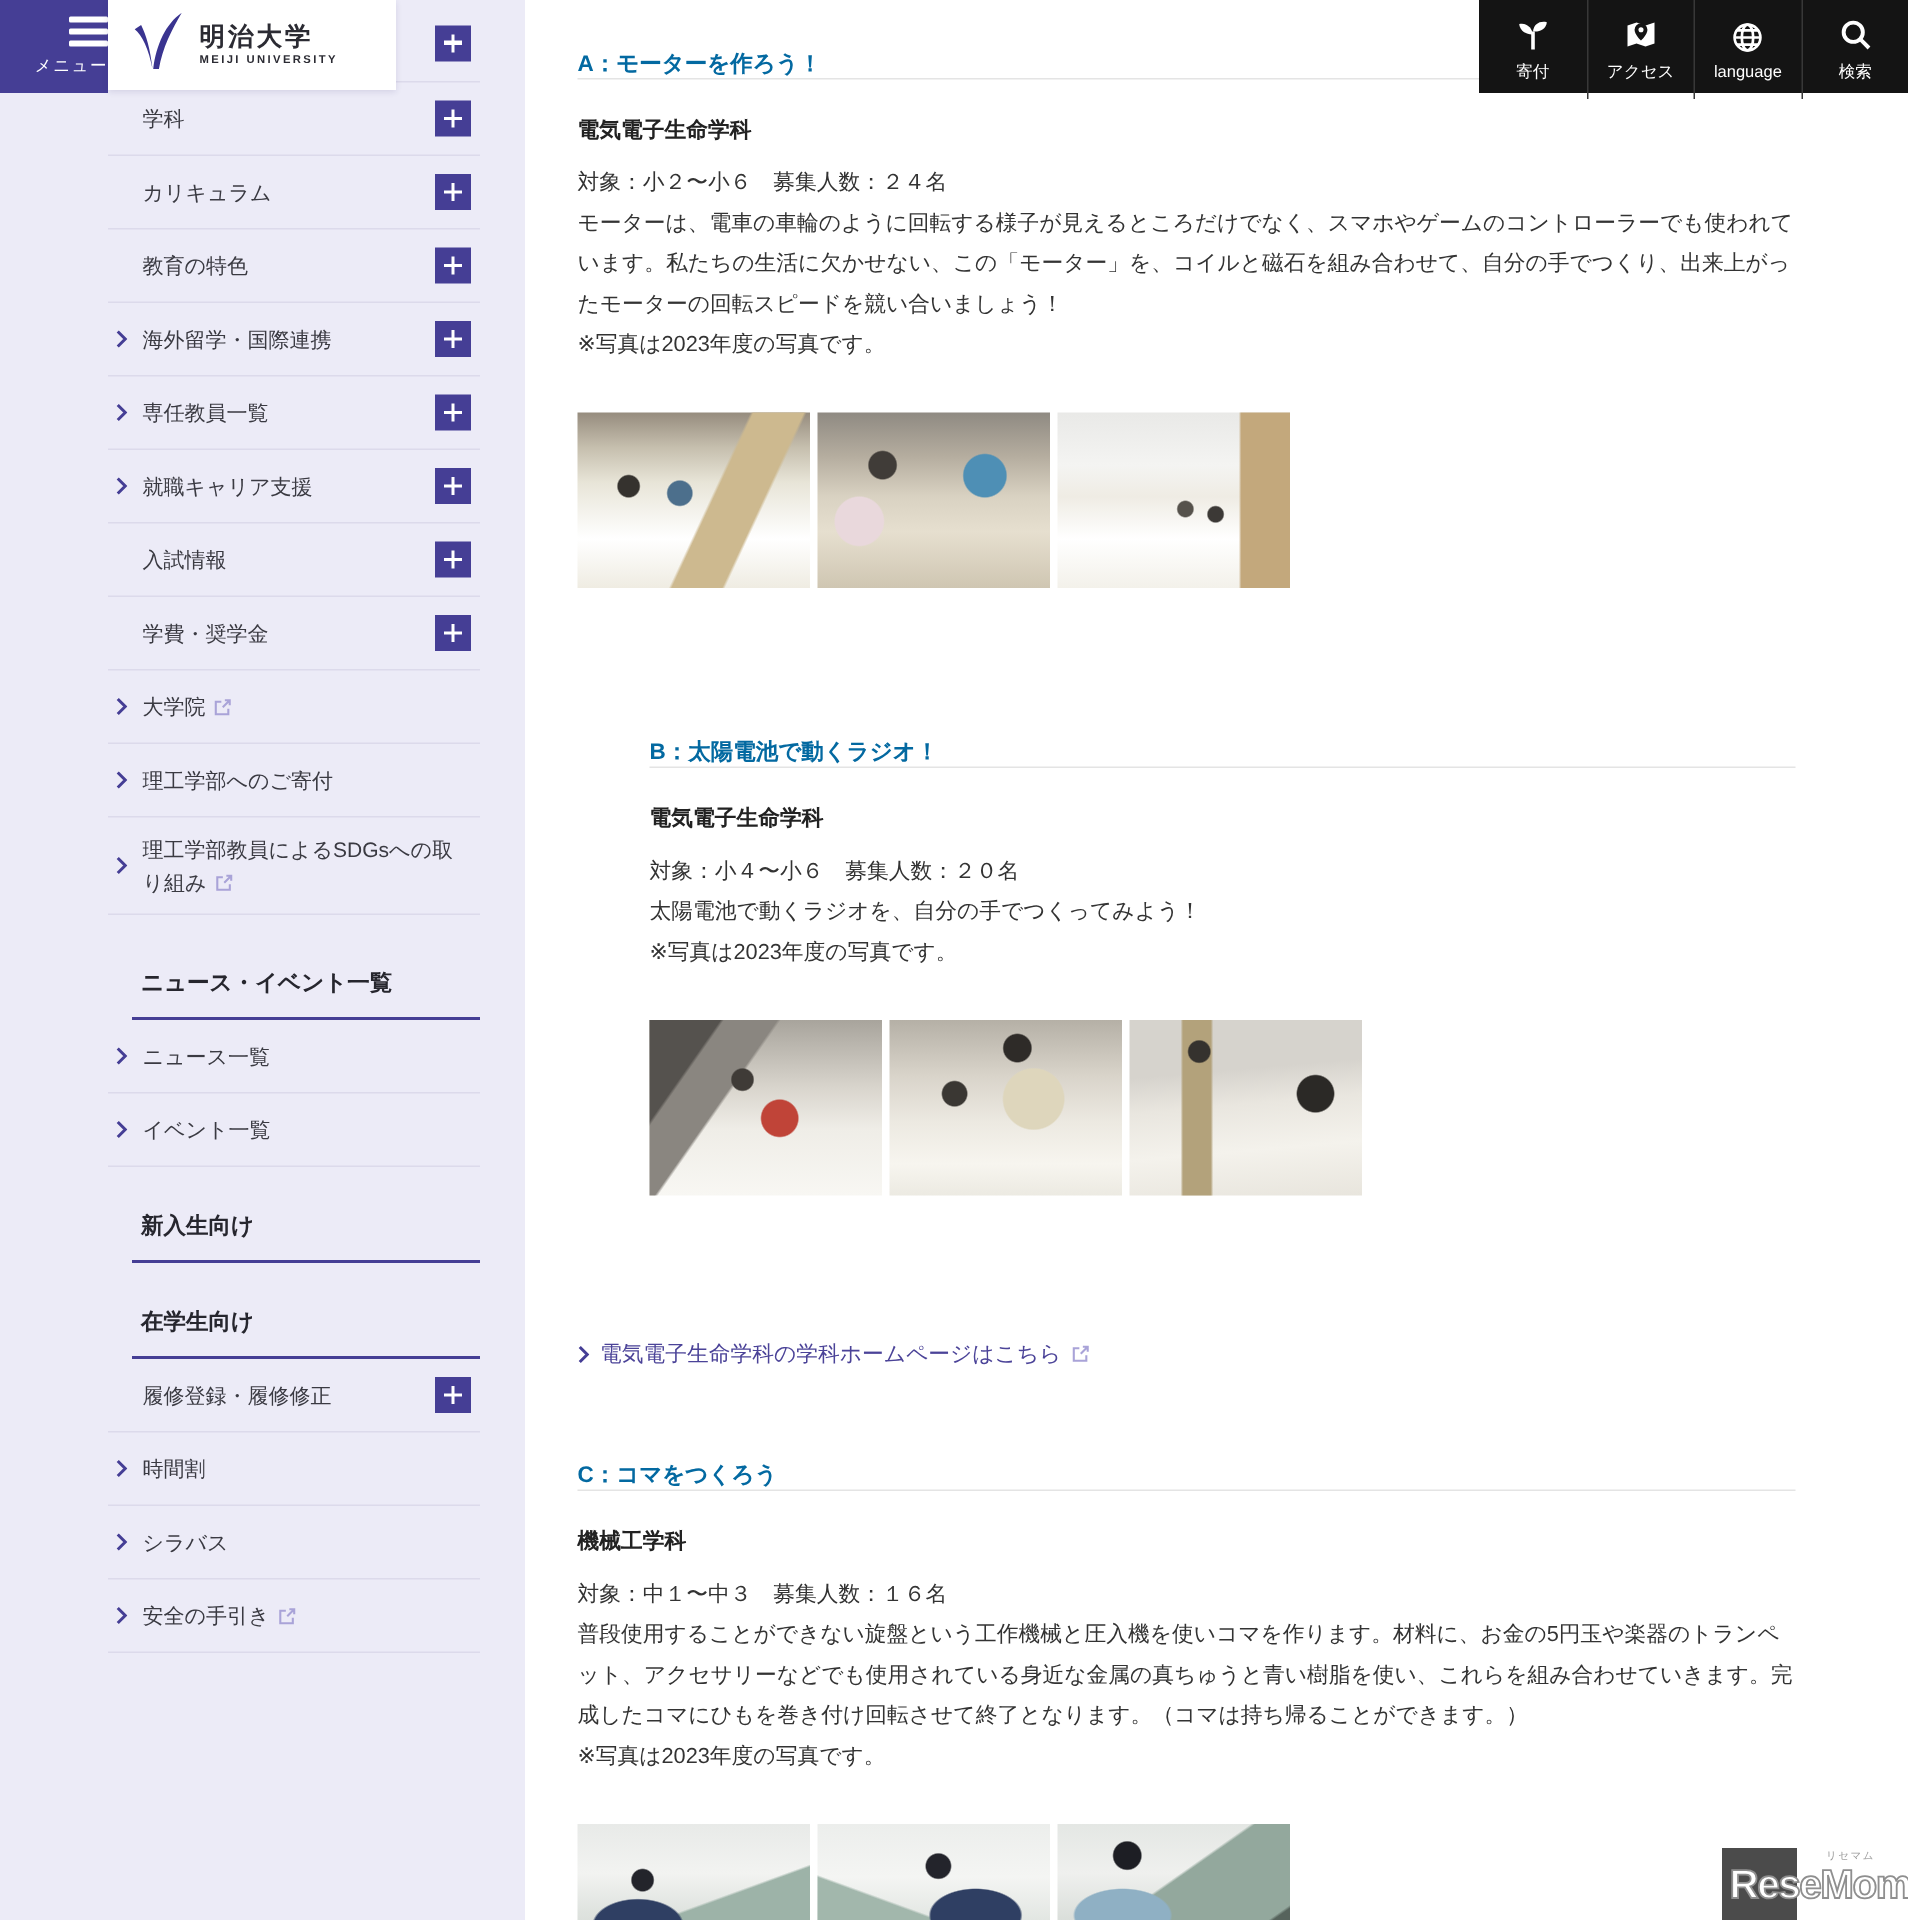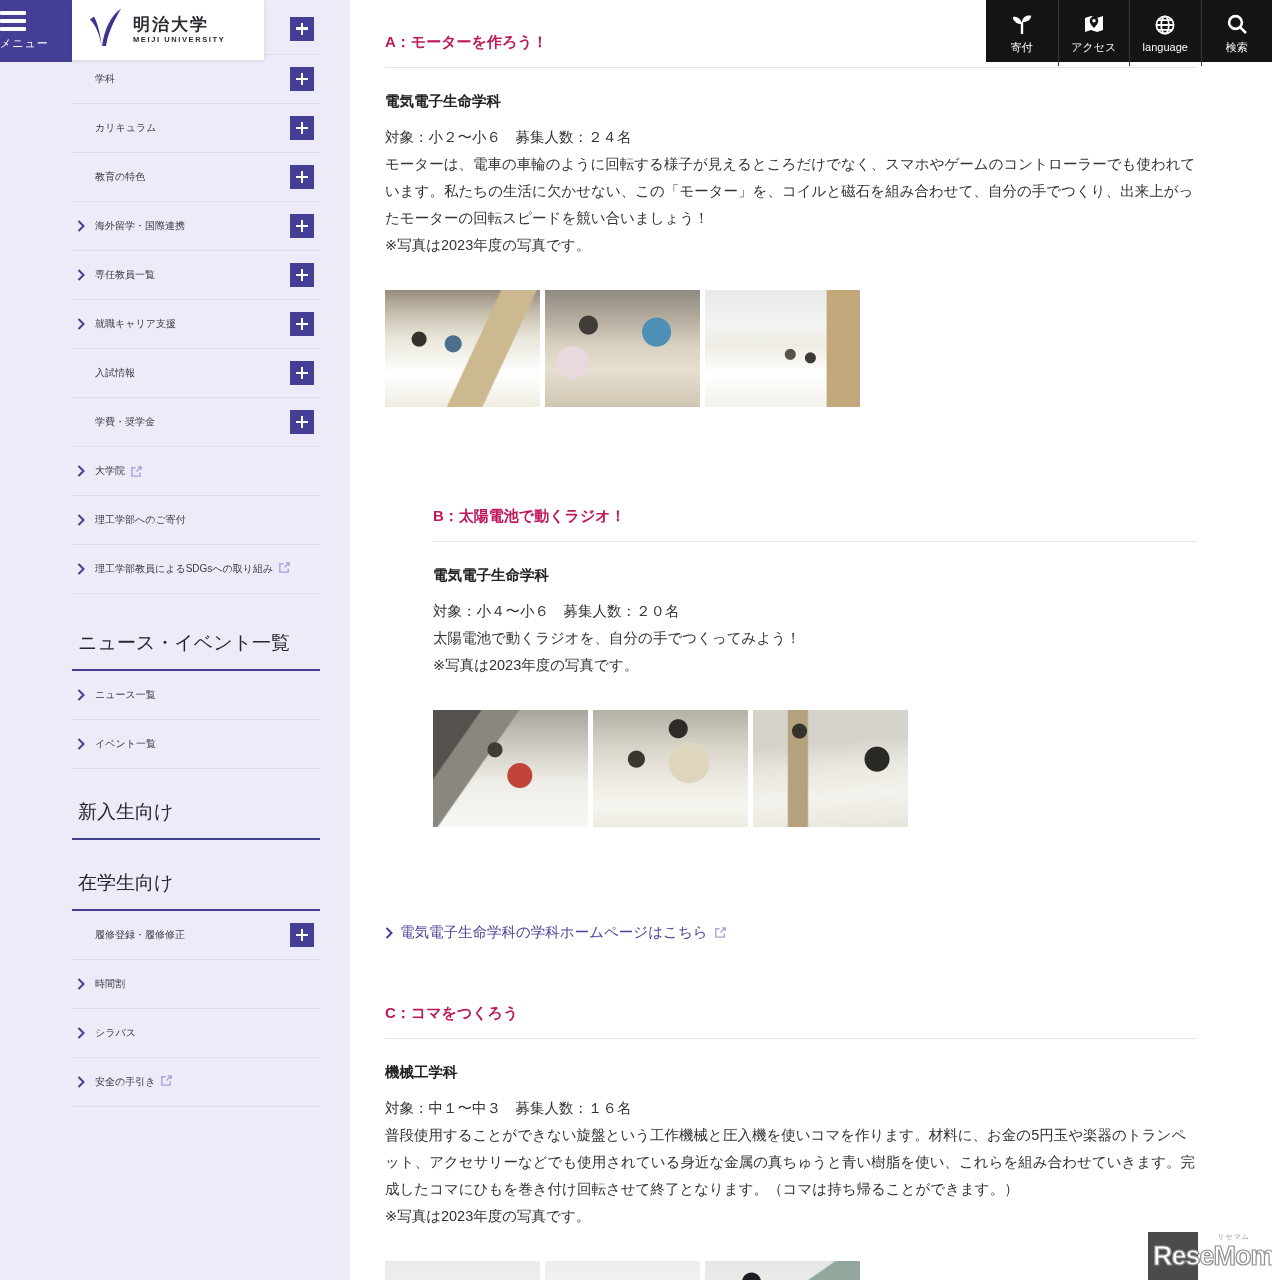--- a/index.html
+++ b/index.html
@@ -3,54 +3,54 @@
 <meta charset="utf-8">
 <style>
   * { margin:0; padding:0; box-sizing:border-box; }
   html,body { background:#fff; }
   body { font-family:"Liberation Sans","DejaVu Sans",sans-serif; color:#333; }
   .page { position:relative; width:1272px; height:1280px; overflow:hidden; background:#fff; margin:0 auto; }
 
   
   .sidebar { position:absolute; left:0; top:0; width:350px; height:1280px; background:#ECEBF7; }
   .menu-btn { position:absolute; left:0; top:0; width:72px; height:62px; background:#453E95; color:#fff;
-    display:flex; flex-direction:column; align-items:flex-start; justify-content:center; gap:5px; cursor:pointer; }
+    display:flex; flex-direction:column; align-items:flex-end; justify-content:center; gap:5px; cursor:pointer; }
   .hamburger { display:flex; flex-direction:column; gap:4px; }
   .hamburger i { display:block; width:26px; height:4px; background:#fff; border-radius:1px; }
   .menu-btn span.lbl { font-size:11px; letter-spacing:1px; }
   .logo-box { position:absolute; left:72px; top:0; width:192px; height:60px; background:#fff;
     box-shadow:0 1px 4px rgba(40,35,110,.12); display:flex; align-items:center; padding-left:14px; gap:9px; z-index:5; }
   .logo-text { display:flex; flex-direction:column; line-height:1.1; }
   .logo-title { font-size:17px; font-weight:bold; color:#2b2b33; letter-spacing:2px; }
   .logo-sub { font-size:7.5px; font-weight:bold; color:#2b2b33; letter-spacing:1.6px; margin-top:2px; }
 
   .nav { position:absolute; left:72px; top:0; width:248px; padding-top:3px; }
   .nav-item { position:relative; min-height:49px; display:flex; align-items:center;
-    border-bottom:1px solid #DCDAEB; padding:10px 40px 10px 23px; font-size:10px; color:#3a3a42; cursor:pointer; line-height:22px; }
+    border-bottom:1px solid #DCDAEB; padding:10px 40px 10px 23px; font-size:14px; color:#3a3a42; cursor:pointer; line-height:22px; }
   .nav-item.noplus { padding-right:14px; }
   .chev { position:absolute; left:5px; top:50%; transform:translateY(-50%); display:flex; }
   .nav-item .plus { position:absolute; right:6px; top:50%; transform:translateY(-50%); width:24px; height:24px;
     background:#453E95; display:flex; align-items:center; justify-content:center; cursor:pointer; }
   .plus::before { content:""; position:absolute; width:12px; height:2.5px; background:#fff; }
   .plus::after  { content:""; position:absolute; width:2.5px; height:12px; background:#fff; }
   .ext { display:inline-flex; margin-left:5px; vertical-align:-2px; }
-  .nav-heading { font-size:19px; font-weight:normal; color:#26262e; padding:30px 0 13px 6px;
-    border-bottom:2px solid #453E95; }
+  .nav-heading { font-size:15px; font-weight:bold; color:#26262e; padding:30px 0 13px 6px;
+    border-bottom:2px solid #453E95;margin-left:16px; }
   .nav-group.first-group .nav-heading { padding-top:36px; }
 
   
   .topbar { position:absolute; right:0; top:0; height:62px; display:flex; background:#141414; z-index:6; }
   .tb-btn { width:71.5px; height:66px; display:flex; flex-direction:column; align-items:center; justify-content:center;
     gap:0; color:#fff; cursor:pointer; border-left:1px solid #383838; }
   .tb-btn:first-child { border-left:none; }
   .tb-label { font-size:11px; }
 
   
   .main { position:absolute; left:385px; top:0; width:812px; }
-  .sec-title { font-size:15px; font-weight:bold; color:#be185d; padding-bottom:15px; border-bottom:1px solid #E4E4E4; }
+  .sec-title { font-size:15px; font-weight:bold; color:#0369a1; border-bottom:1px solid #E4E4E4; }
   .sec-a { padding-top:33px; }
   .sec-b { margin-top:100px;margin-left:48px; }
   .sec-c { margin-top:62px; }
   .dept { font-size:14.5px; font-weight:bold; color:#222; margin-top:24px; }
   .target { font-size:14.5px; margin-top:13px; line-height:27px; color:#333; }
   .body-text { font-size:14.5px; line-height:27px; color:#333; }
   .note { font-size:14.5px; line-height:27px; color:#333; }
   .photo-row { display:flex; gap:5px; margin-top:31px; }
   .photo { width:155px; height:117px; background-color:#ddd; }
 

